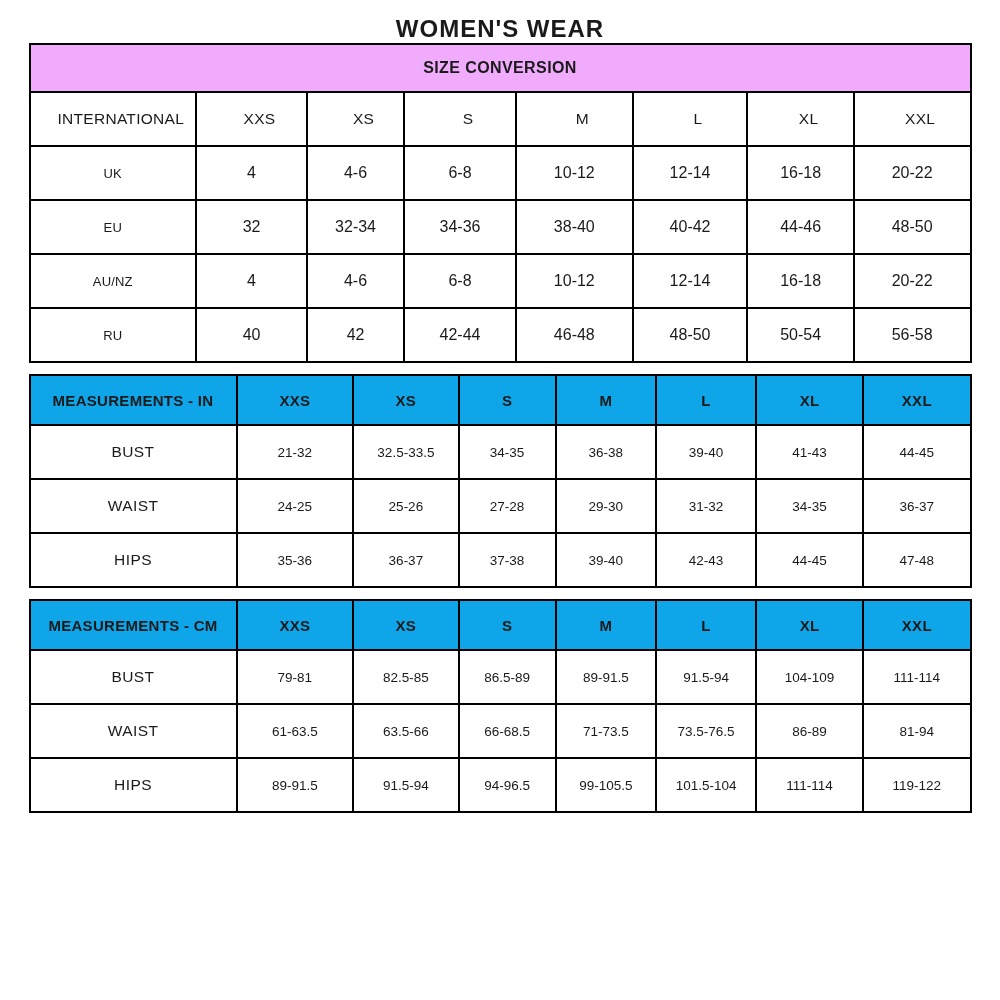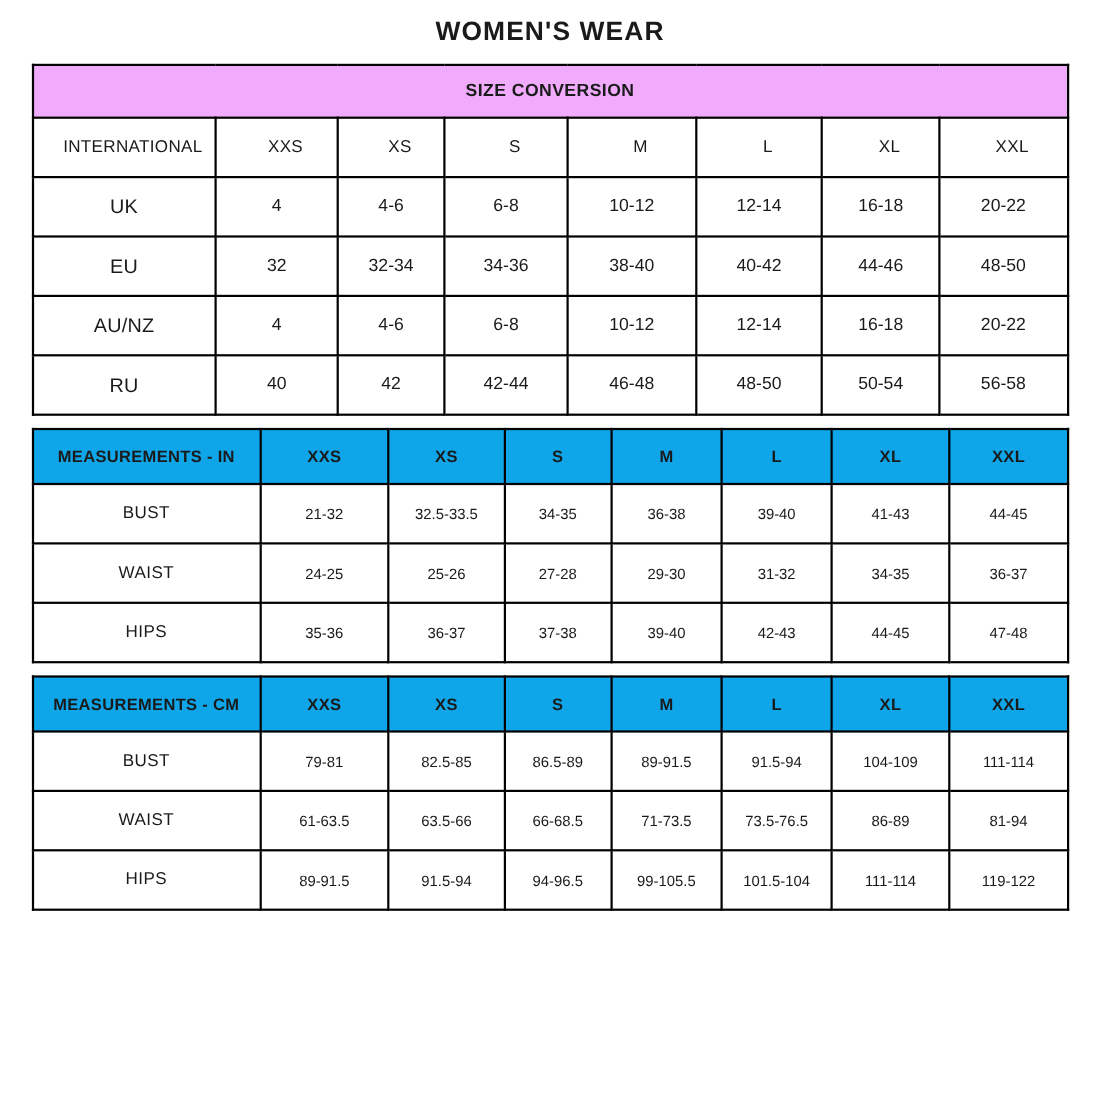--- a/index.html
+++ b/index.html
@@ -10,21 +10,20 @@
     color: #1a1a1a;
   }
   .page { width: 1000px; height: 1000px; padding-top: 15px; overflow: hidden; }
 
   .page-title {
     text-align: center;
     font-size: 24px;
     font-weight: 700;
     letter-spacing: 1px;
     color: #1a1a1a;
-    margin-bottom: 15px;
   }
 
   table.grid {
     width: 943px;
     margin: 0 auto 11px auto;
     border-collapse: collapse;
     table-layout: fixed;
     border: 1px solid #000;
   }
   table.grid th, table.grid td {
@@ -45,21 +44,21 @@
   }
   .t1 tr.colhead-row th {
     background: #ffffff;
     height: 54px;
     font-size: 15.5px;
     font-weight: 500;
     letter-spacing: 0.3px;
     padding-left: 20px;
   }
   .t1 td { height: 54px; font-size: 16px; font-weight: 400; }
-  .t1 td.rowlabel { font-size: 18px; letter-spacing: 0.2px; margin-top: 42px; }
+  .t1 td.rowlabel { font-size: 13px; letter-spacing: 0.2px; margin-top: 42px; }
 
   
   .t2 tr.colhead-row th {
     background: #0ea5e9;
     height: 50px;
     font-size: 15px;
     font-weight: 700;
     letter-spacing: 0.3px;
     margin-left: 36px;
   }

